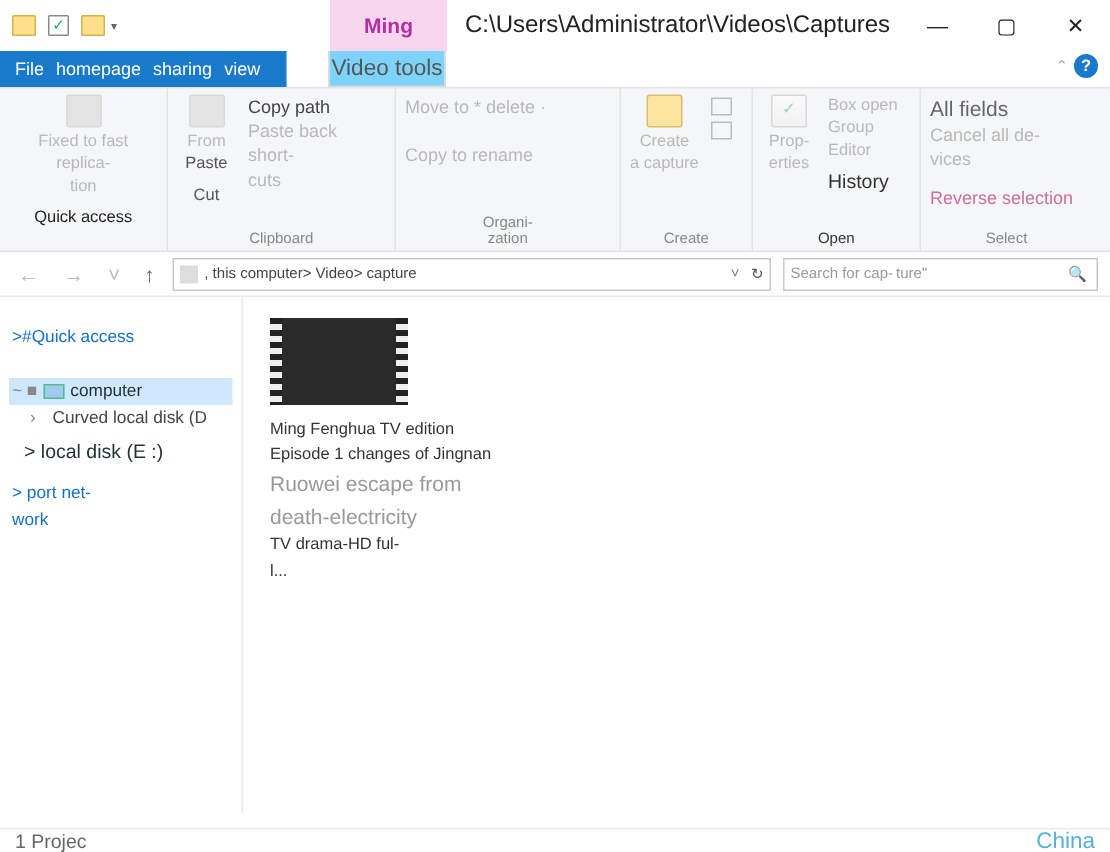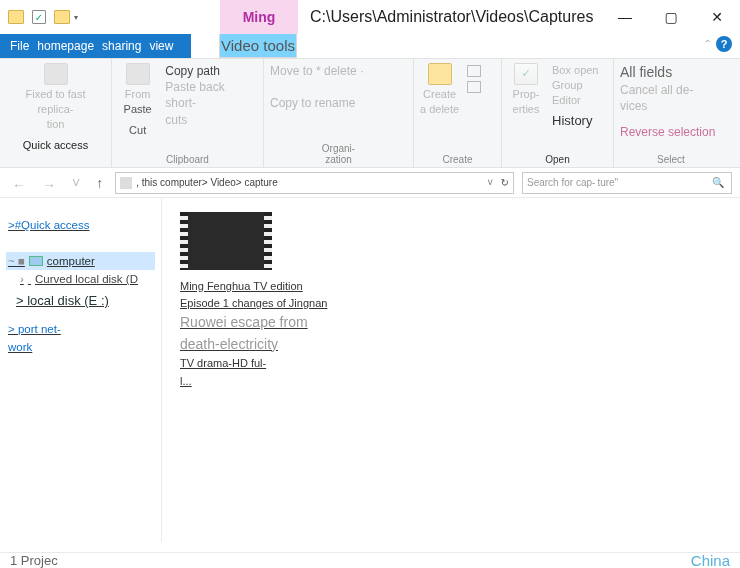--- a/index.html
+++ b/index.html
@@ -48,21 +48,21 @@
 .navarrow { color: #bcbcbc; font-size: 14px; padding: 0 4px; }
 .uparrow { color: #666; }
 .addr { flex: 1; height: 22px; border: 1px solid #c9c9c9; display: flex; align-items: center; padding: 0 4px; font-size: 10px; color: #444; position: relative; }
 .addr .mini { width: 12px; height: 12px; background: #ddd; margin-right: 4px; display: inline-block; }
 .addr .chev { position: absolute; right: 20px; color: #777; }
 .addr .refresh { position: absolute; right: 4px; color: #555; }
 .search { width: 210px; height: 22px; border: 1px solid #c9c9c9; display: flex; align-items: center; padding: 0 4px; font-size: 10px; color: #9a9a9a; position: relative; }
 .search .mag { position: absolute; right: 6px; color: #666; }
 
 
-.mainsplit { display: flex; height: 344px; text-decoration: underline; }
+.mainsplit { display: flex; height: 344px; }
 .sidebar { width: 162px; border-right: 1px solid #eaeaea; padding: 18px 6px 6px 6px; font-size: 11.5px; color: #233; }
 .sidebar .row { padding: 3px 2px; display: flex; align-items: center; gap: 4px; }
 .sidebar .sel { background: #cfe8ff; }
 .sidebar .qa { color: #1170c9; }
 .sidebar .pcicon { width: 14px; height: 10px; background: #9ecbee; border: 1px solid #5b8; display: inline-block; }
 .sidebar .larger { font-size: 13px; padding: 5px 2px 5px 10px; }
 .sidebar .indent { padding-left: 14px; color: #444; }
 
 .content { flex: 1; padding: 14px 0 0 18px; position: relative; }
 .thumb { width: 92px; height: 58px; background: #2a2a2a; position: relative; }
@@ -149,21 +149,21 @@
       <span>Organi-</span><br>
       <span>zation</span>
     </div>
   </div>
 
   <div class="rgroup g4">
     <div class="body">
       <div class="rcol ghost" style="text-align:center;">
         <span class="ricon folder"></span>
         <span>Create</span>
-        <span>a delete</span>
+        <span>a capture</span>
       </div>
       <div class="rcol ghost" style="gap:4px;padding-top:2px;">
         <span style="width:14px;height:12px;border:1px solid #bbb;display:inline-block;"></span>
         <span style="width:14px;height:12px;border:1px solid #bbb;display:inline-block;"></span>
       </div>
     </div>
     <div class="glabel">Create</div>
   </div>
 
   <div class="rgroup g5">

